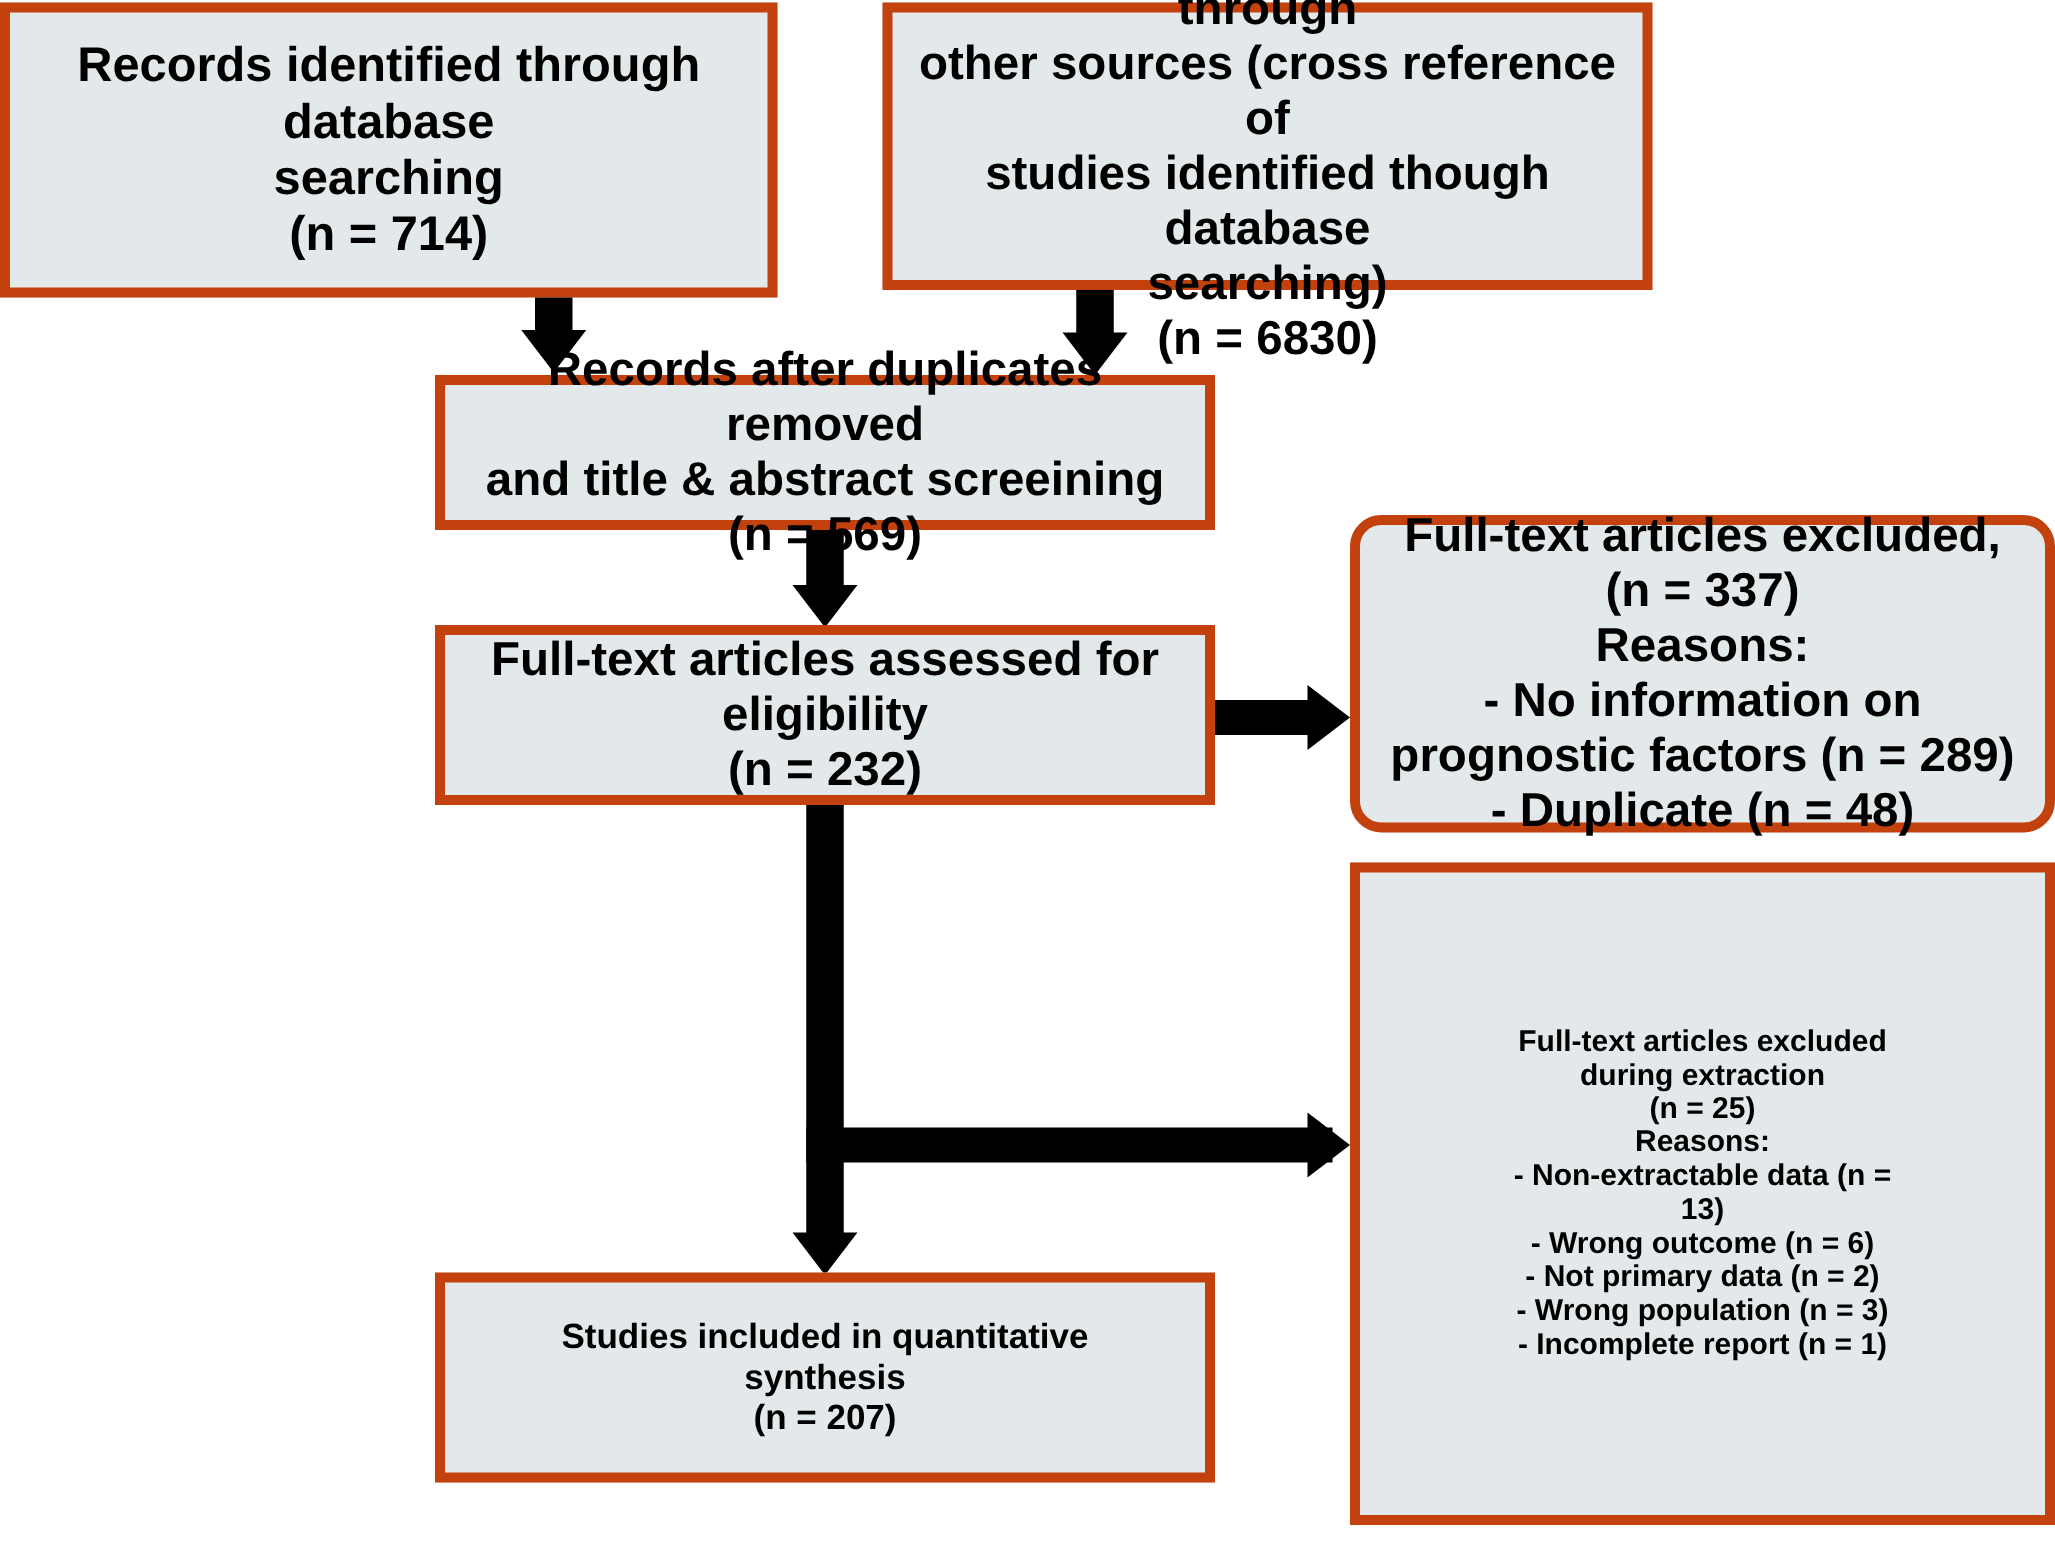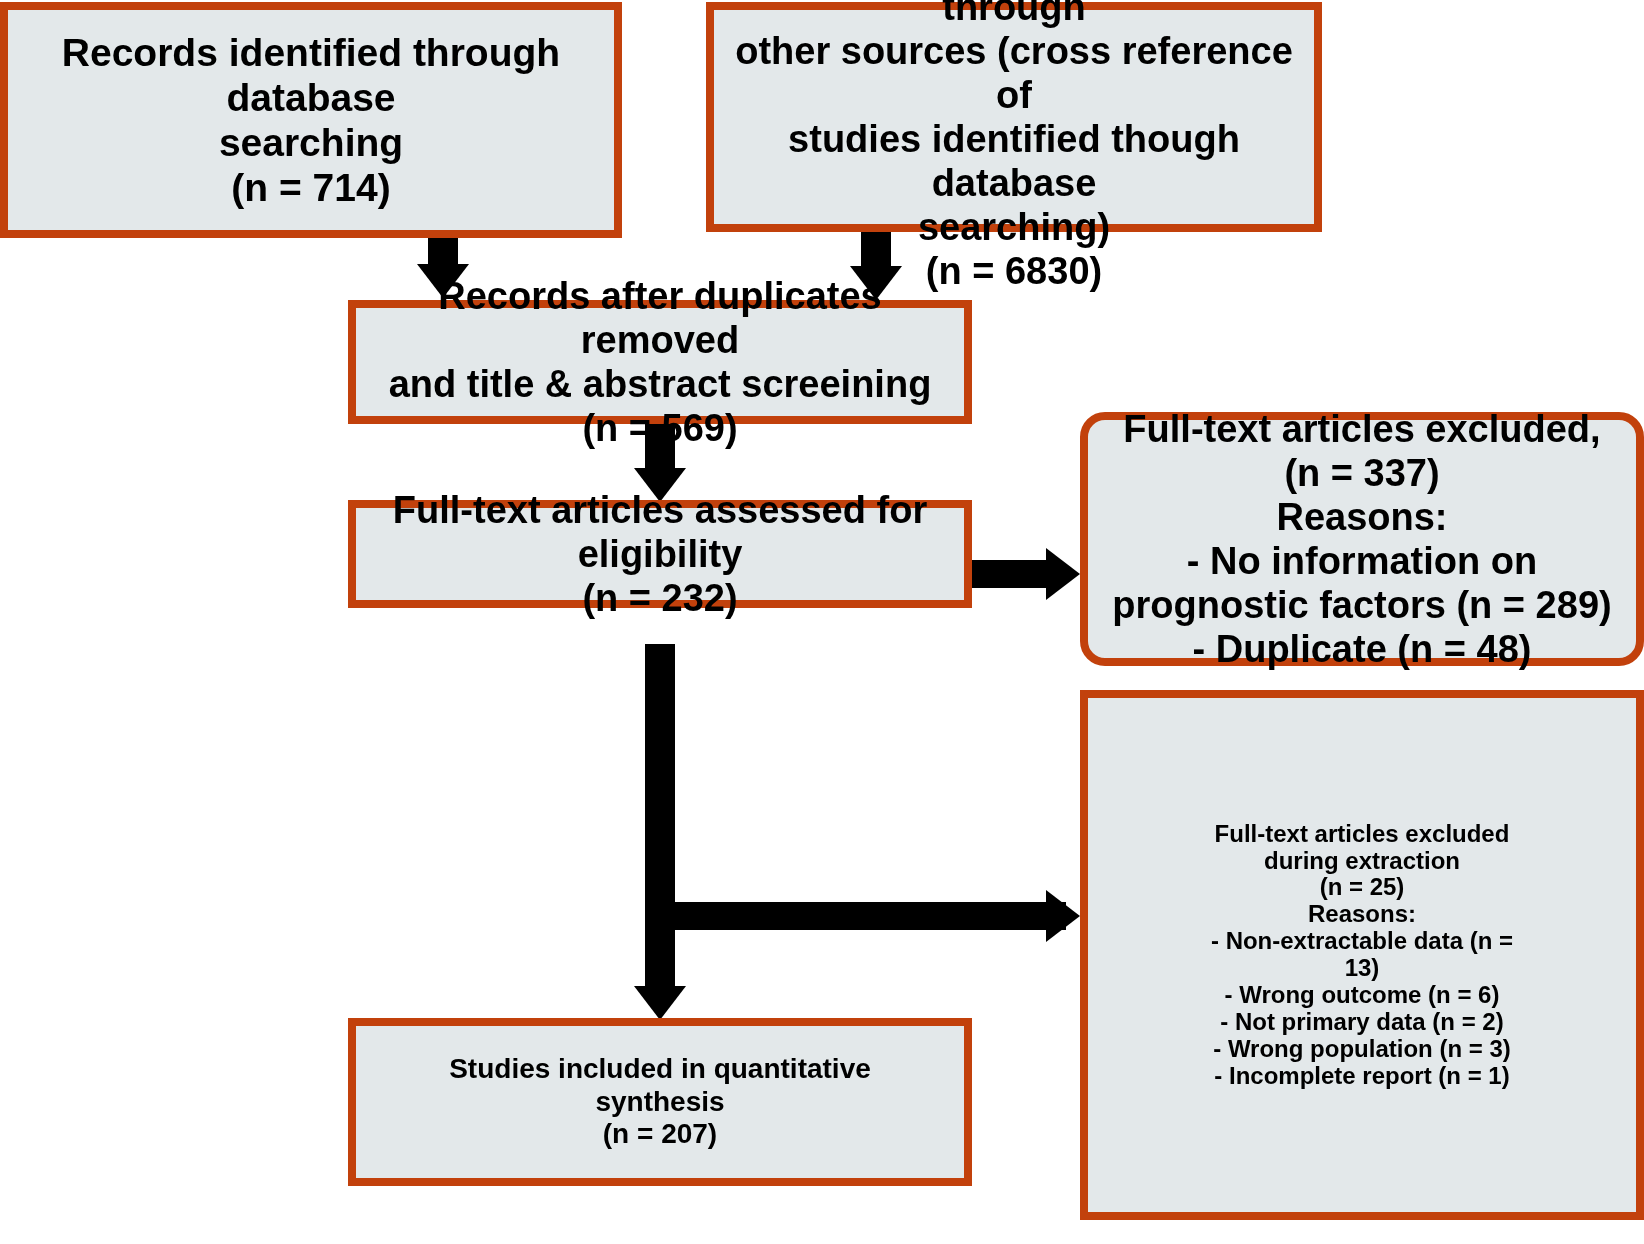--- a/index.html
+++ b/index.html
@@ -82,21 +82,21 @@
   <div class="vline" style="left:861px; top:232px; width:30px; height:38px;"></div>
   <div class="arrow-down" style="left:850px; top:266px;"></div>
 
   <div class="box" style="left:348px; top:300px; width:624px; height:124px; font-size:38px;">Records after duplicates removed
 and title &amp; abstract screeining
 (n = 569)</div>
 
   <div class="vline" style="left:645px; top:424px; width:30px; height:52px;"></div>
   <div class="arrow-down" style="left:634px; top:468px;"></div>
 
-  <div class="box" style="left:348px; top:500px; width:624px; height:108px; font-size:38px;">Full-text articles assessed for
+  <div class="box" style="left:348px; top:500px; width:624px; height:144px; font-size:38px;">Full-text articles assessed for
 eligibility
 (n =  232)</div>
 
   <div class="hline" style="left:972px; top:560px; width:86px; height:28px;"></div>
   <div class="arrow-right" style="left:1046px; top:548px;"></div>
 
   <div class="box" style="left:1080px; top:412px; width:564px; height:254px; font-size:38px;border-radius:25px;">Full-text articles excluded,
 (n = 337)
 Reasons:
 - No information on

